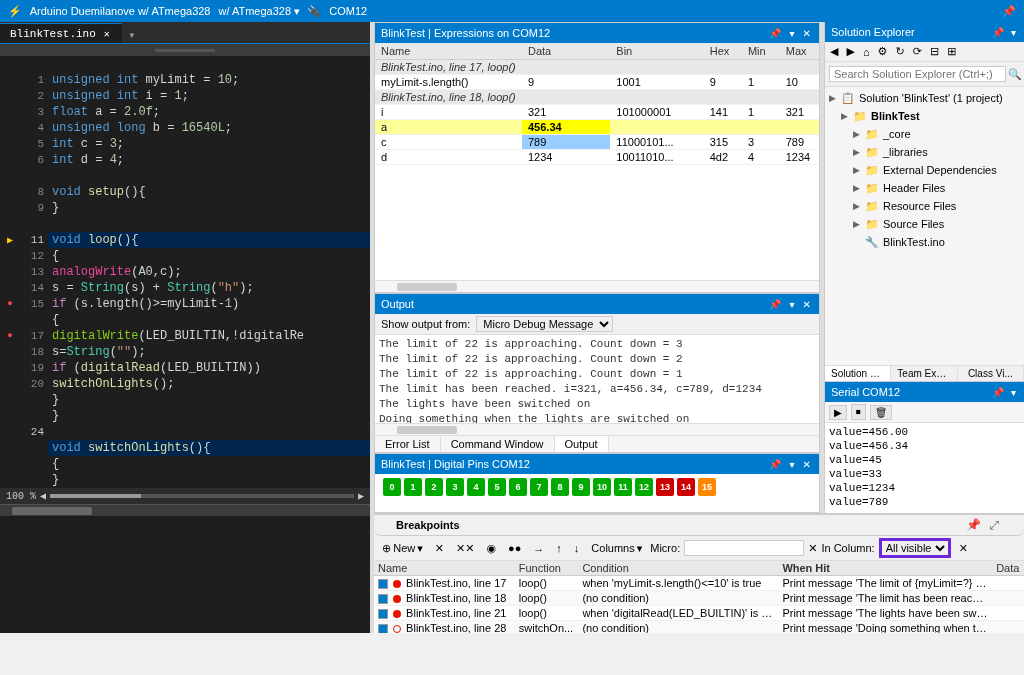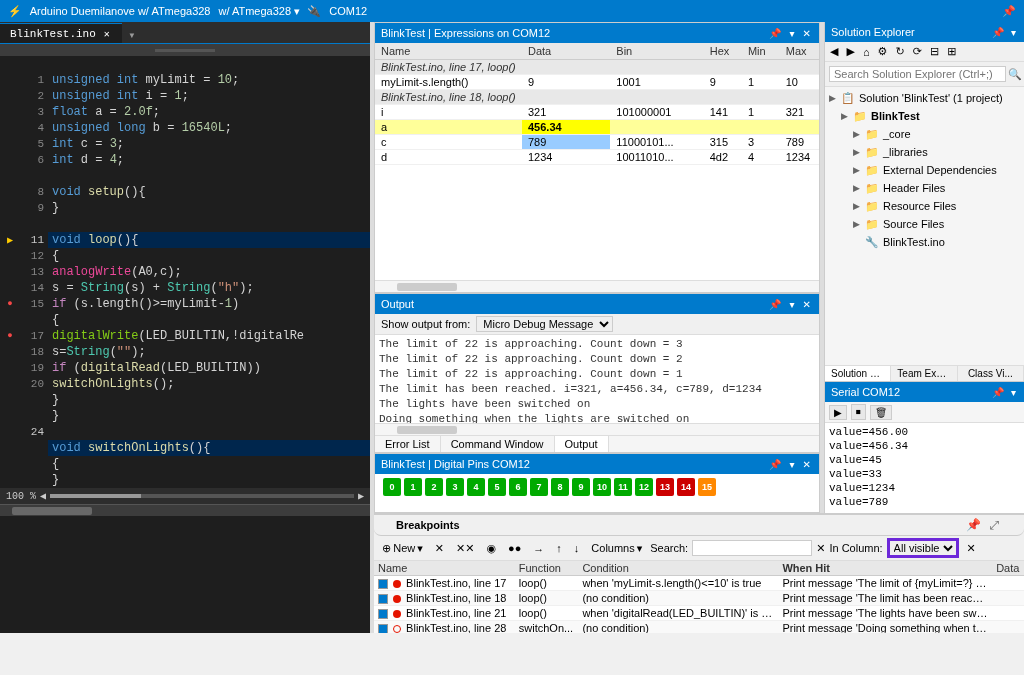--- a/index.html
+++ b/index.html
@@ -531,21 +531,21 @@
         <button class="bp-btn">✕✕</button>
         <button class="bp-btn">◉</button>
         <button class="bp-btn">●●</button>
         <button class="bp-btn">→</button>
         <button class="bp-btn">↑</button>
         <button class="bp-btn">↓</button>
         <button class="bp-btn">
           <span>Columns</span>
           <span>▾</span>
         </button>
-        <label>Search:</label>
+        <label>Micro:</label>
         <input type="text" class="bp-search" style="">
         <span style="cursor:pointer;font-size:11px;">✕</span>
         <label>In Column:</label>
         <select style="font-size:11px;border:3px solid #6d28d9;">
           <option>All visible</option>
         </select>
         <button class="bp-btn">✕</button>
       </div>
 
       <div class="bp-table">

